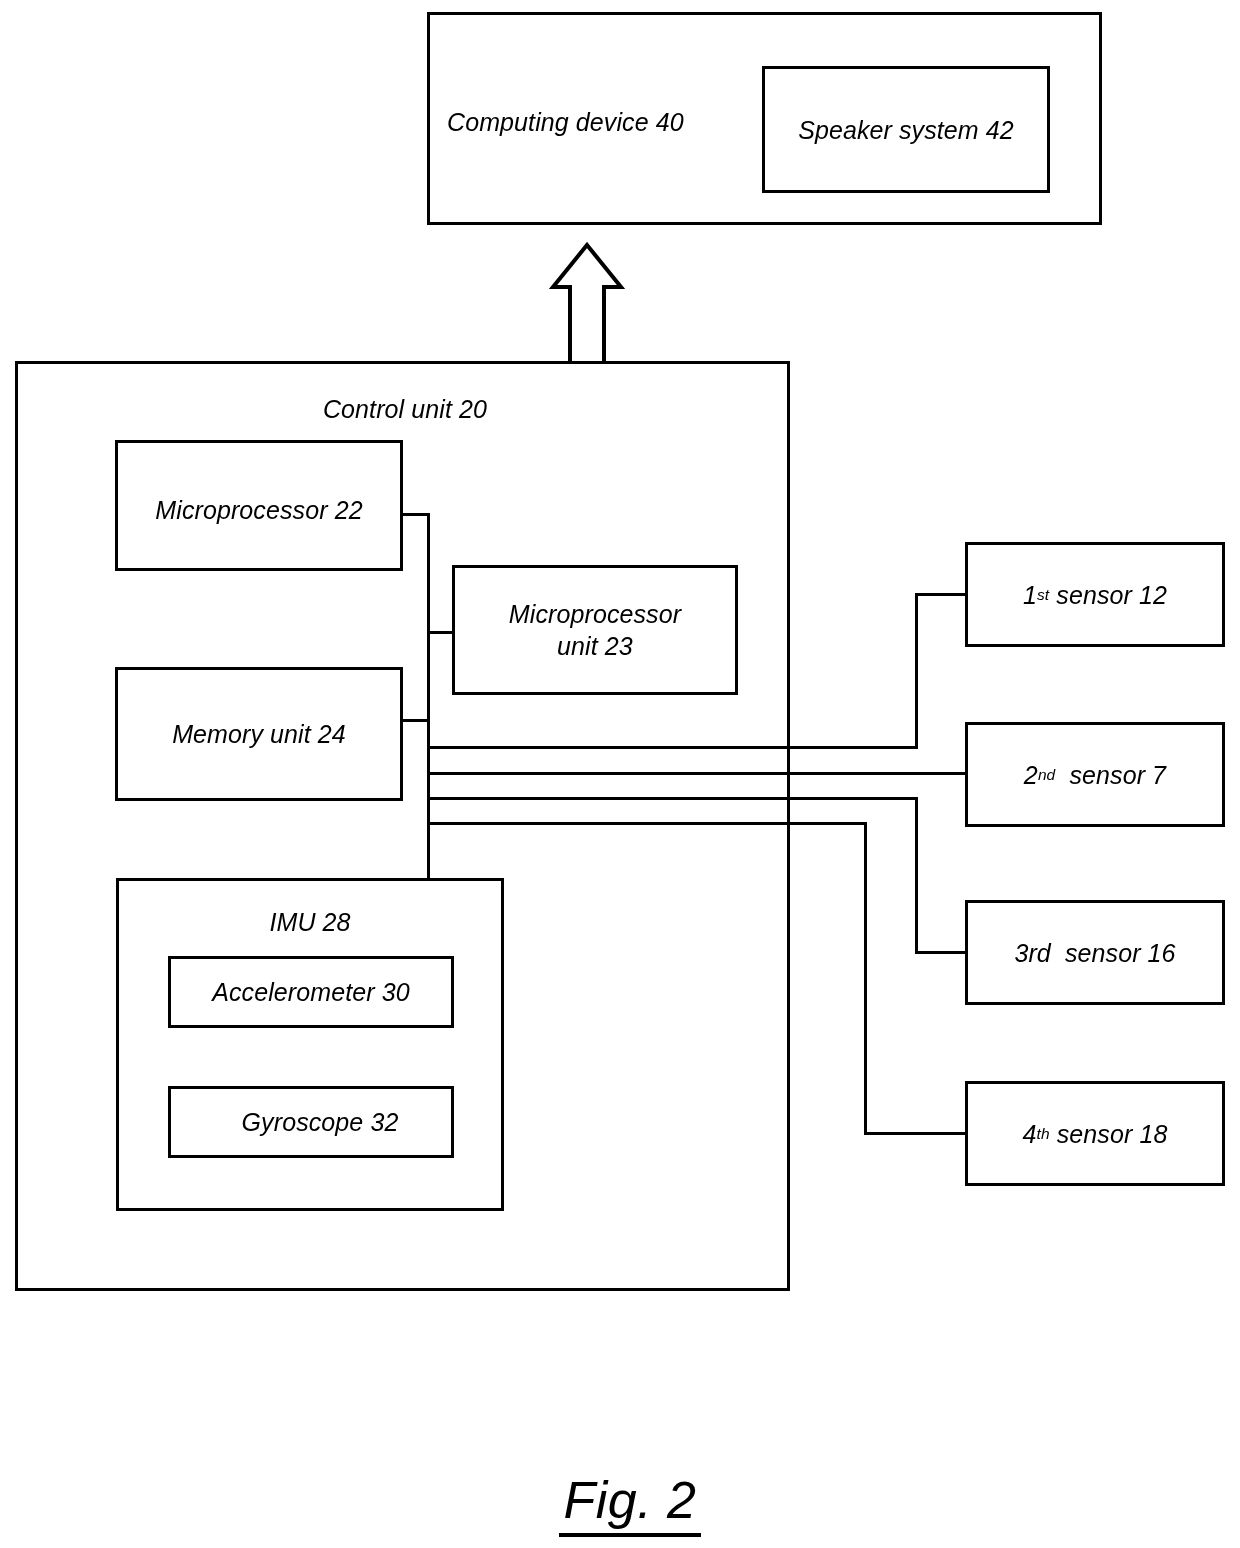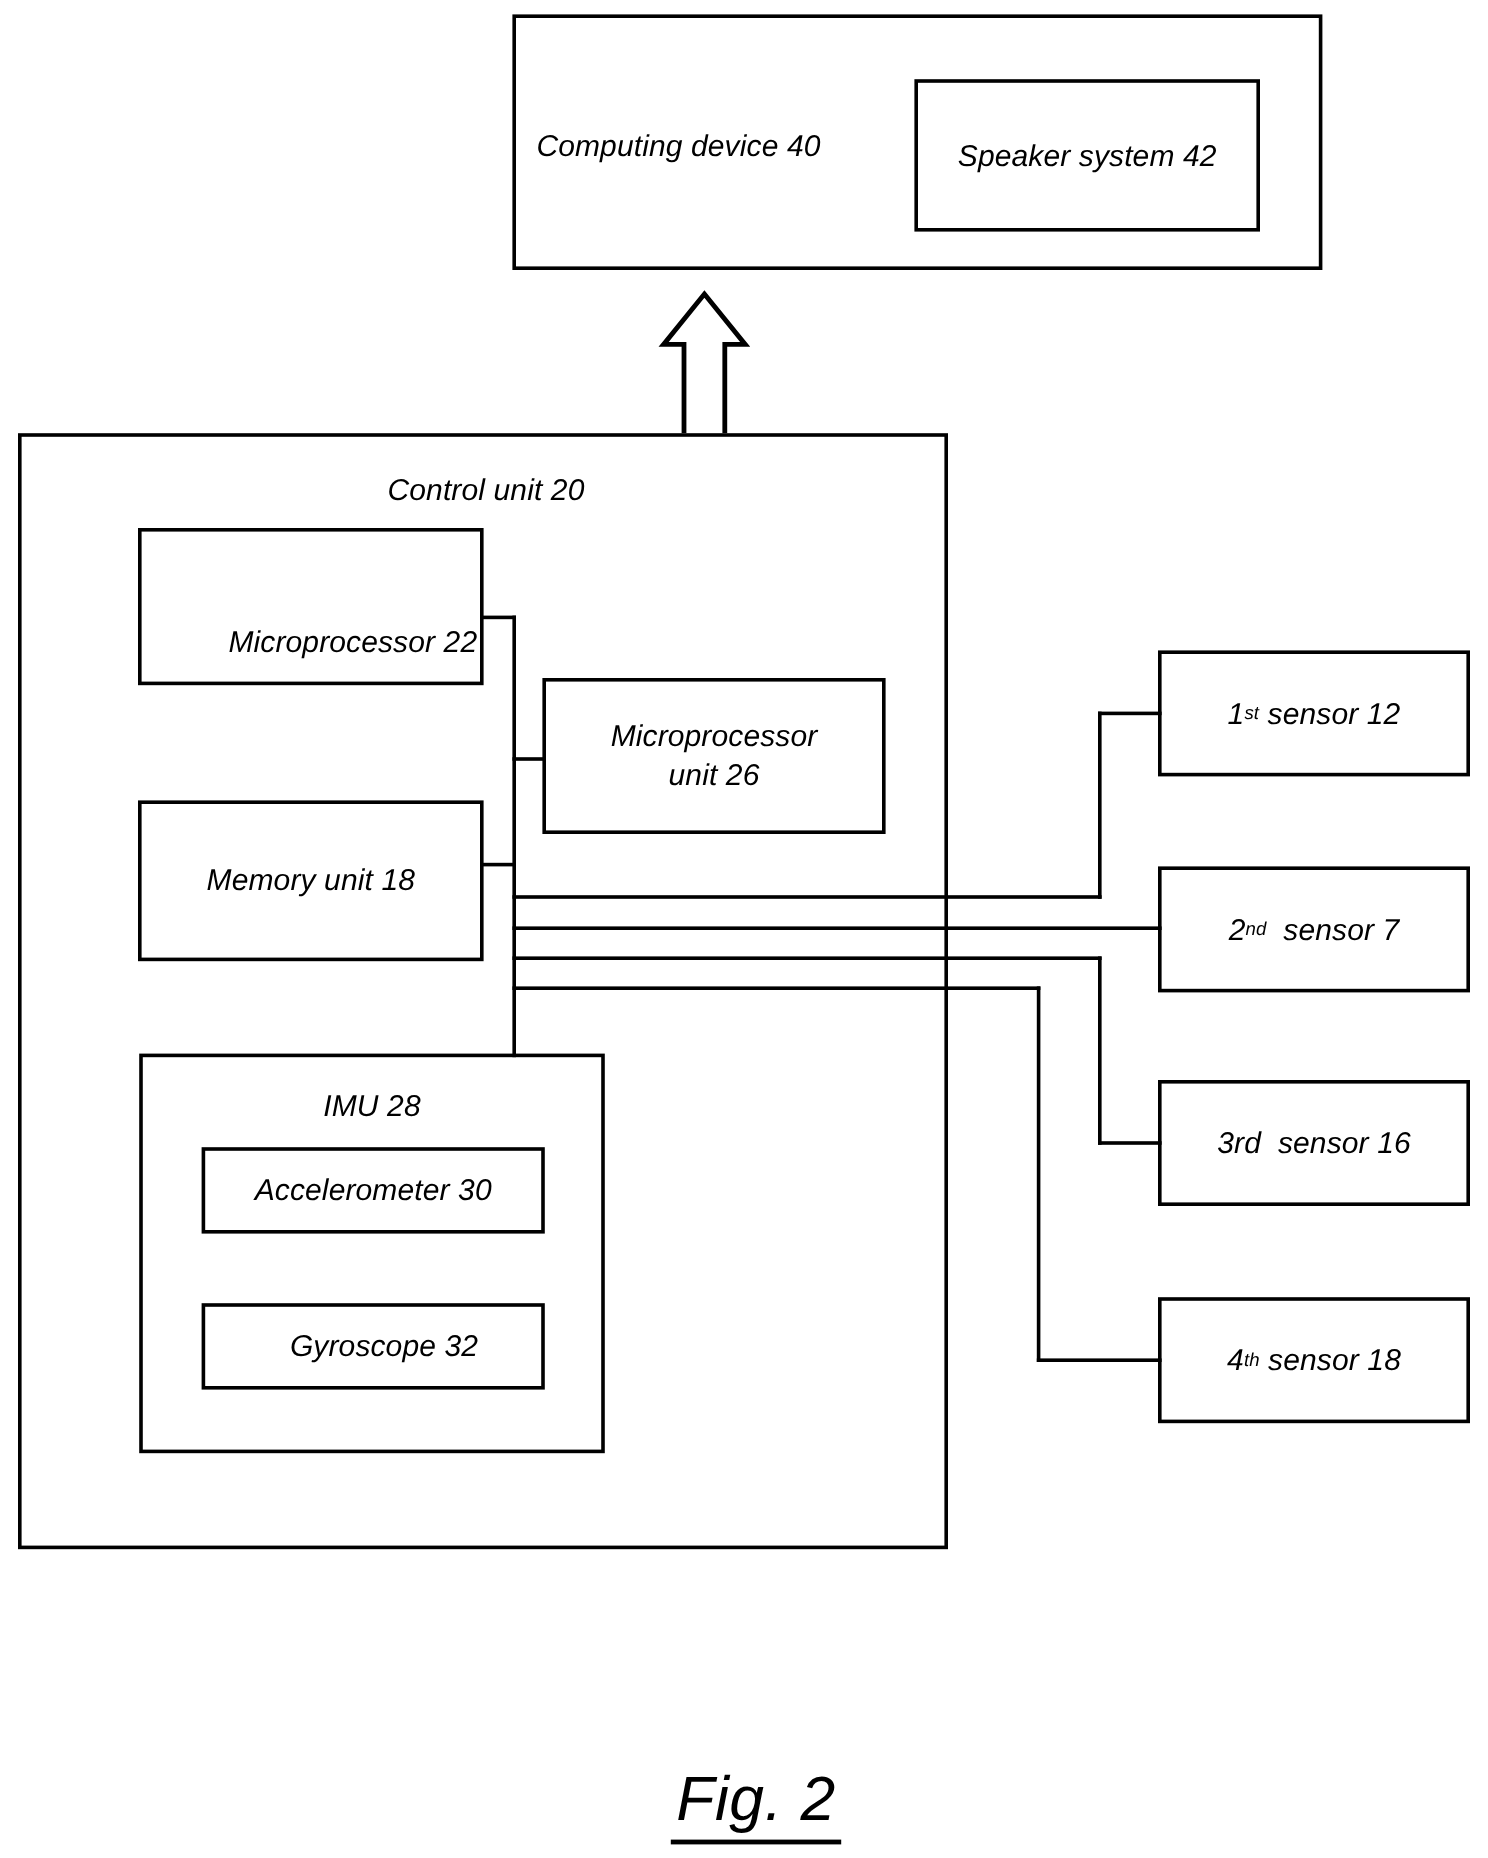--- a/index.html
+++ b/index.html
@@ -91,29 +91,29 @@
   <svg class="block-arrow" style="left:551px; top:243px; width:72px; height:294px;" viewBox="0 0 72 294" xmlns="http://www.w3.org/2000/svg">
     <path d="M 36 2 L 70 44 L 53 44 L 53 292 L 19 292 L 19 44 L 2 44 Z" fill="#ffffff" stroke="#000000" stroke-width="4" stroke-linejoin="miter"></path>
 
     <rect x="21" y="286" width="30" height="10" fill="#ffffff"></rect>
   </svg>
 
   <div class="box" style="left:15px; top:361px; width:775px; height:930px;"></div>
   <div class="lbl" style="left:255px; top:393px; width:300px; text-align:center;">Control unit 20</div>
 
   <div class="box" style="left:115px; top:440px; width:288px; height:131px;"></div>
-  <div class="lbl center-block" style="left:115px; top:465px; width:288px; height:139px;padding-left:35px;">Microprocessor 22</div>
+  <div class="lbl center-block" style="left:115px; top:440px; width:288px; height:139px;">Microprocessor 22</div>
 
   <div class="box" style="left:115px; top:667px; width:288px; height:134px;"></div>
-  <div class="lbl center-block" style="left:115px; top:667px; width:288px; height:134px;">Memory unit 18</div>
+  <div class="lbl center-block" style="left:115px; top:667px; width:288px; height:134px;">Memory unit 24</div>
 
   <div class="box" style="left:452px; top:565px; width:286px; height:130px;"></div>
   <div class="lbl center-block" style="left:452px; top:565px; width:286px; height:130px; flex-direction:column;">
     <span>Microprocessor</span>
-    <span>unit 26</span>
+    <span>unit 23</span>
   </div>
 
   <div class="box" style="left:116px; top:878px; width:388px; height:333px;"></div>
   <div class="lbl" style="left:116px; top:906px; width:388px; text-align:center;">IMU 28</div>
 
   <div class="box" style="left:168px; top:956px; width:286px; height:72px;"></div>
   <div class="lbl center-block" style="left:168px; top:956px; width:286px; height:72px;">Accelerometer 30</div>
 
   <div class="box" style="left:168px; top:1086px; width:286px; height:72px;"></div>
   <div class="lbl center-block" style="left:177px; top:1086px; width:286px; height:72px;">Gyroscope 32</div>

